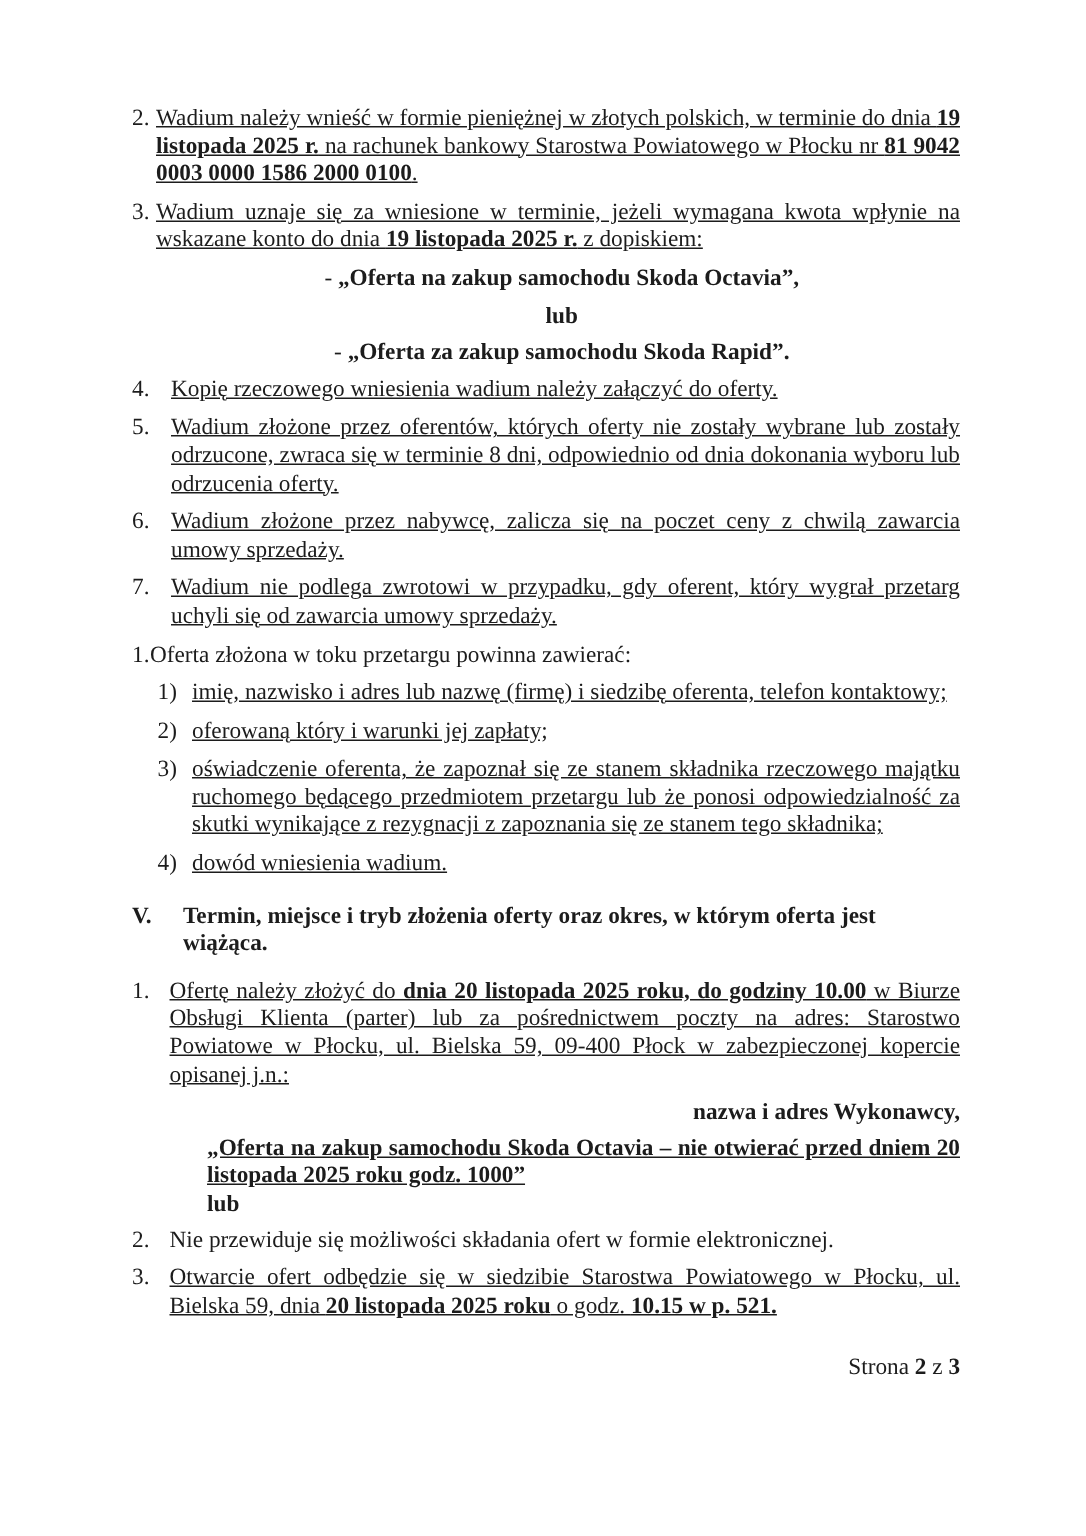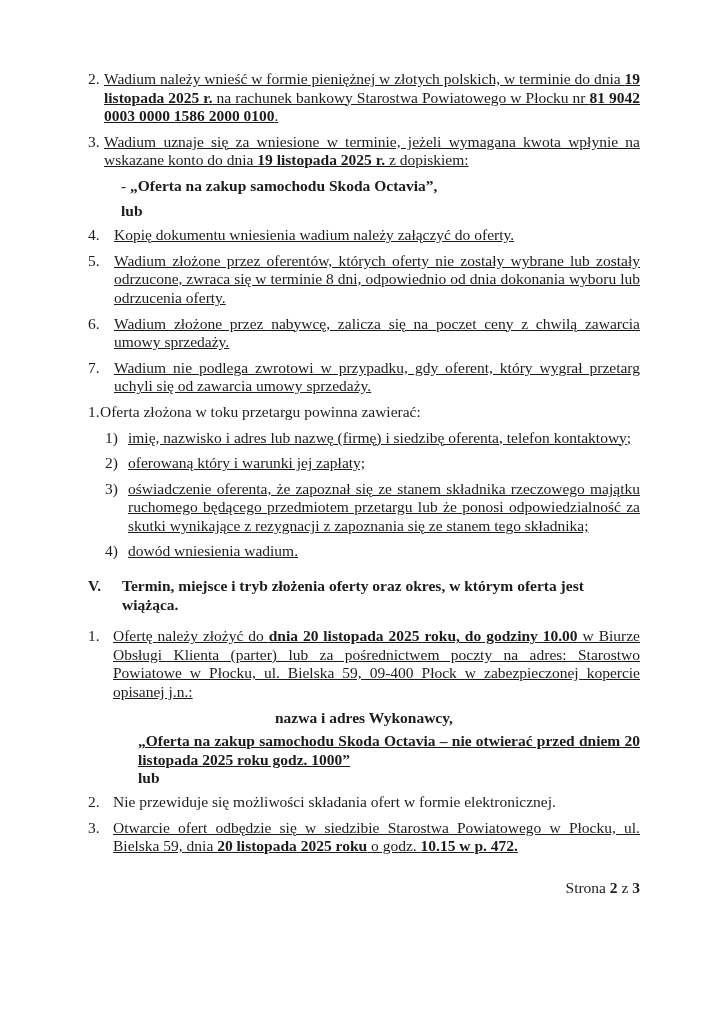--- a/index.html
+++ b/index.html
@@ -22,25 +22,25 @@
   }
   .li { position: relative; margin: 0 0 7px 0; }
   .li .num { position: absolute; left: 0; top: 0; }
   .ind16 { padding-left: 16px; }
   .ind26 { padding-left: 26px; }
   .ind12 { padding-left: 12px; }
   .ind25 { padding-left: 25px; }
   .sub   { position: relative; margin-left: 17px; padding-left: 23px; margin-bottom: 7px; }
   .sub .num { position: absolute; left: 0; top: 0; }
   .just { text-align: justify; text-decoration: underline; }
-  .dashline { margin-left: 33px; margin-bottom: 6px; font-weight: bold; }
+  .dashline { margin-left: 21px; margin-bottom: 6px; font-weight: bold; text-align: center; }
   .dashline .dash { font-weight: normal; }
   .heading { position: relative; padding-left: 34px; font-weight: bold; margin: 16px 0 13px 0; }
   .heading .num { position: absolute; left: 0; top: 0; }
-  .centered { text-align: center; font-weight: bold; }
+  .centered { text-align: right; font-weight: bold; }
   .quote { margin: 5px 0 5px 50px; font-weight: bold; }
   .footer { text-align: right; margin-top: 23px; }
   b { font-weight: bold; }
 </style>
 </head>
 <body>
 
 <div class="page">
   <div class="content">
 
@@ -55,24 +55,27 @@
     </div>
 
     <div class="dashline">
       <span class="dash">- </span><b>„Oferta na zakup samochodu Skoda Octavia”,</b>
     </div>
 
     <div class="dashline">
       <b>lub</b>
     </div>
 
+    <div class="dashline">
+      <span class="dash">- </span><b>„Oferta za zakup samochodu Skoda Rapid”.</b>
+    </div>
 
     <div class="li ind26">
       <span class="num">4.</span>
-      <div class="just">Kopię dokumentu wniesienia wadium należy załączyć do oferty.</div>
+      <div class="just">Kopię rzeczowego wniesienia wadium należy załączyć do oferty.</div>
     </div>
 
     <div class="li ind26">
       <span class="num">5.</span>
       <div class="just">Wadium złożone przez oferentów, których oferty nie zostały wybrane lub zostały odrzucone, zwraca się w terminie 8 dni, odpowiednio od dnia dokonania wyboru lub odrzucenia oferty.</div>
     </div>
 
     <div class="li ind26">
       <span class="num">6.</span>
       <div class="just">Wadium złożone przez nabywcę, zalicza się na poczet ceny z chwilą zawarcia umowy sprzedaży.</div>
@@ -126,19 +129,19 @@
       <div>lub</div>
     </div>
 
     <div class="li ind25">
       <span class="num">2.</span>
       <div>Nie przewiduje się możliwości składania ofert w formie elektronicznej.</div>
     </div>
 
     <div class="li ind25">
       <span class="num">3.</span>
-      <div class="just">Otwarcie ofert odbędzie się w siedzibie Starostwa Powiatowego w Płocku, ul. Bielska 59, dnia <b>20 listopada 2025 roku</b>  o godz. <b>10.15 w p. 472.</b></div>
+      <div class="just">Otwarcie ofert odbędzie się w siedzibie Starostwa Powiatowego w Płocku, ul. Bielska 59, dnia <b>20 listopada 2025 roku</b>  o godz. <b>10.15 w p. 521.</b></div>
     </div>
 
     <div class="footer">Strona <b>2</b> z <b>3</b></div>
 
   </div>
 </div>
 
 </body></html>

